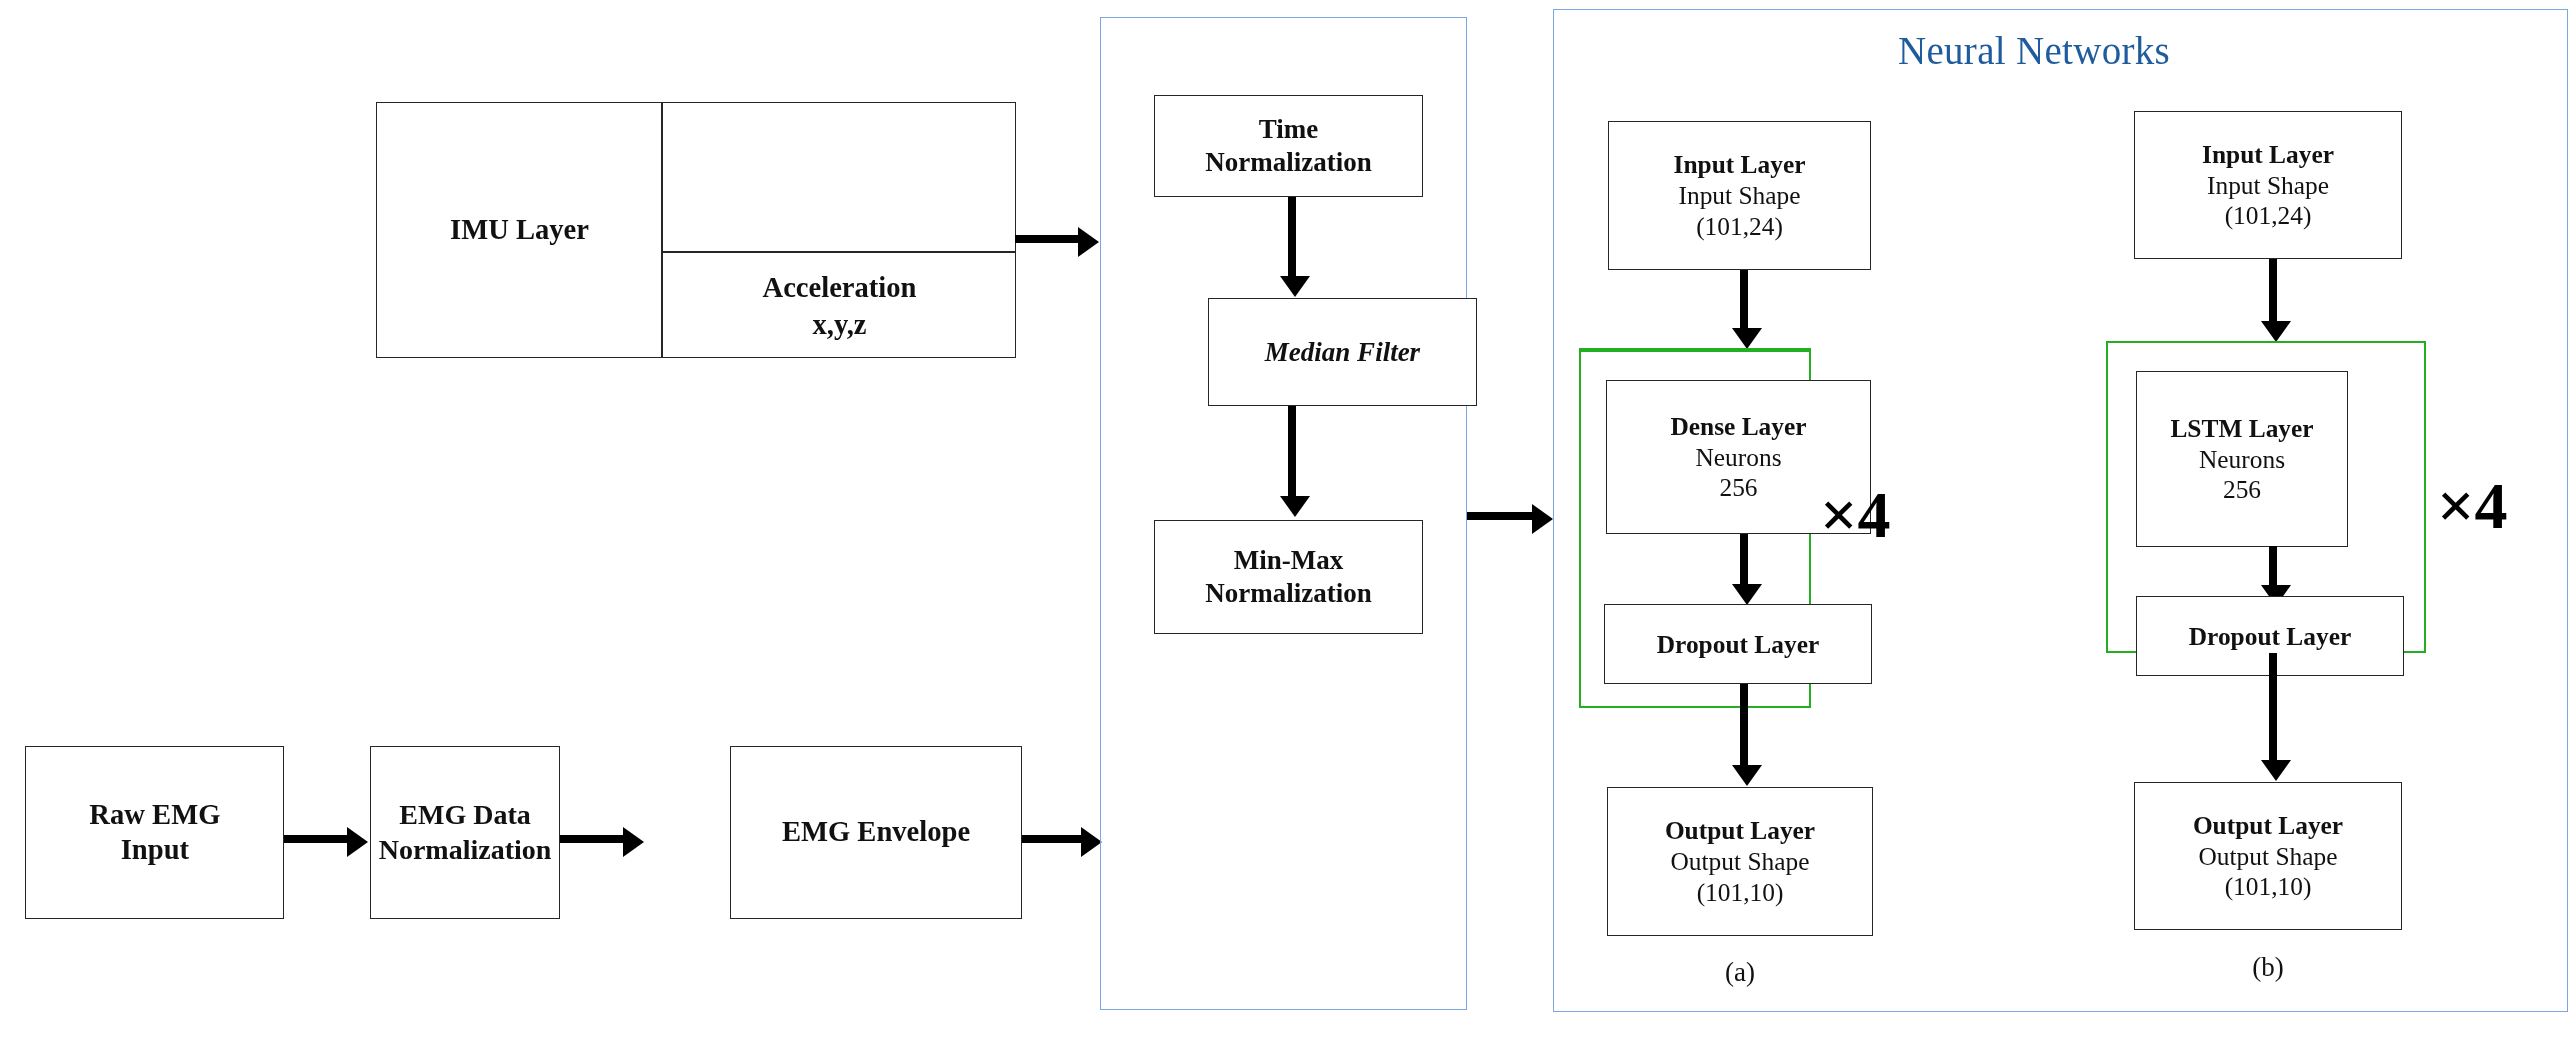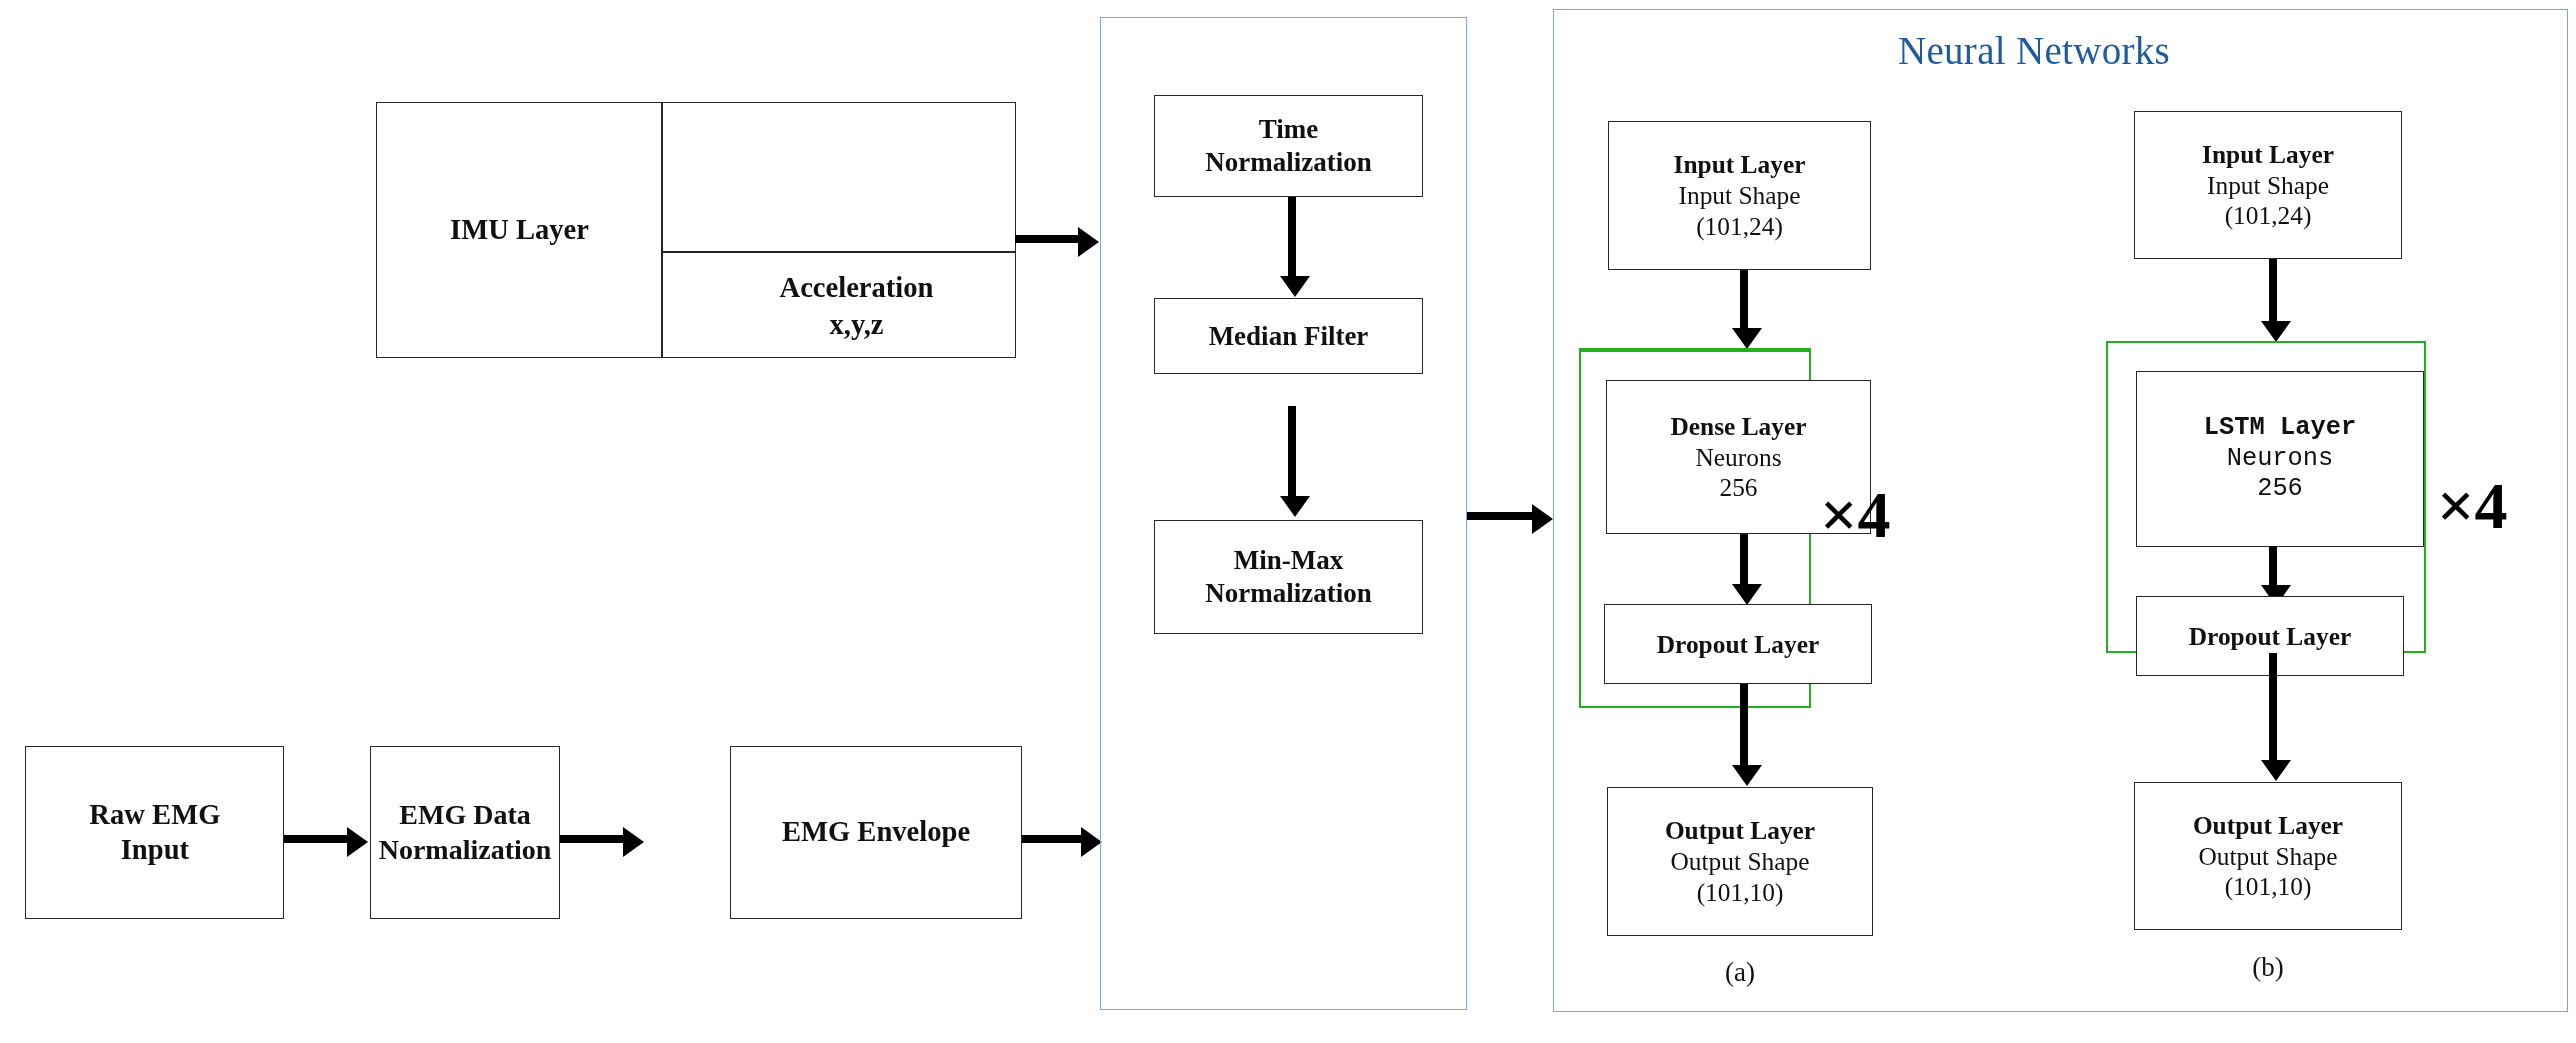--- a/index.html
+++ b/index.html
@@ -45,21 +45,21 @@
 <div id="stage">
 
   <div class="box" style="left:376px;top:102px;width:640px;height:256px;font-size:28.6px;padding:0;">
   </div>
   <div style="position:absolute;left:376px;top:102px;width:287px;height:256px;display:flex;align-items:center;justify-content:center;font-size:28.6px;font-weight:bold;color:#111;">
     <span>IMU Layer</span>
   </div>
   <div class="divline" style="left:661px;top:102px;width:1.9px;height:256px;"></div>
   <div class="divline" style="left:661px;top:251px;width:355px;height:1.9px;"></div>
 
-  <div style="position:absolute;left:663px;top:253px;width:353px;height:106px;display:flex;flex-direction:column;align-items:center;justify-content:center;font-size:28.6px;color:#111;line-height:1.3;padding-left:17px;">
+  <div style="position:absolute;left:663px;top:253px;width:353px;height:106px;display:flex;flex-direction:column;align-items:center;justify-content:center;font-size:28.6px;color:#111;line-height:1.3;">
     <span class="b">Acceleration</span>
     <span class="b">x,y,z</span>
   </div>
 
   <div class="arrow-h" style="left:1015px;top:235px;width:86px;">
     <div class="shaft" style="width:66px;"></div>
     <div class="head" style="left:63px;"></div>
   </div>
 
   <div class="box" style="left:25.4px;top:746px;width:259px;height:173px;font-size:28.6px;">
@@ -96,21 +96,21 @@
   <div class="box" style="left:1154px;top:95px;width:269px;height:102px;font-size:27px;">
     <span class="ln b">Time</span>
     <span class="ln b">Normalization</span>
   </div>
 
   <div class="arrow-v" style="left:1288px;top:197px;height:102px;">
     <div class="shaft" style="height:81px;"></div>
     <div class="head" style="top:79px;"></div>
   </div>
 
-  <div class="box" style="left:1154px;top:298px;width:269px;height:76px;font-size:27px;">
+  <div class="box" style="left:1208px;top:298px;width:269px;height:108px;font-size:27px;font-style:italic;">
     <span class="ln b">Median Filter</span>
   </div>
 
   <div class="arrow-v" style="left:1288px;top:406px;height:114px;">
     <div class="shaft" style="height:93px;"></div>
     <div class="head" style="top:90px;"></div>
   </div>
 
   <div class="box" style="left:1154px;top:520px;width:269px;height:114px;font-size:27px;">
     <span class="ln b">Min-Max</span>
@@ -176,21 +176,21 @@
     <span class="ln">(101,24)</span>
   </div>
 
   <div class="arrow-v" style="left:2269px;top:259px;height:85px;">
     <div class="shaft" style="height:65px;"></div>
     <div class="head" style="top:62px;"></div>
   </div>
 
   <div class="greenbox" style="left:2106px;top:341px;width:320px;height:312px;"></div>
 
-  <div class="box" style="left:2136px;top:371px;width:288px;height:176px;font-size:25.4px;font-family:Liberation Mono, monospace;">
+  <div class="box" style="left:2136px;top:371px;width:212px;height:176px;font-size:25.4px;">
     <span class="ln b">LSTM Layer</span>
     <span class="ln">Neurons</span>
     <span class="ln">256</span>
   </div>
 
   <div class="arrow-v" style="left:2269px;top:546px;height:62px;">
     <div class="shaft" style="height:42px;"></div>
     <div class="head" style="top:39px;"></div>
   </div>
 

